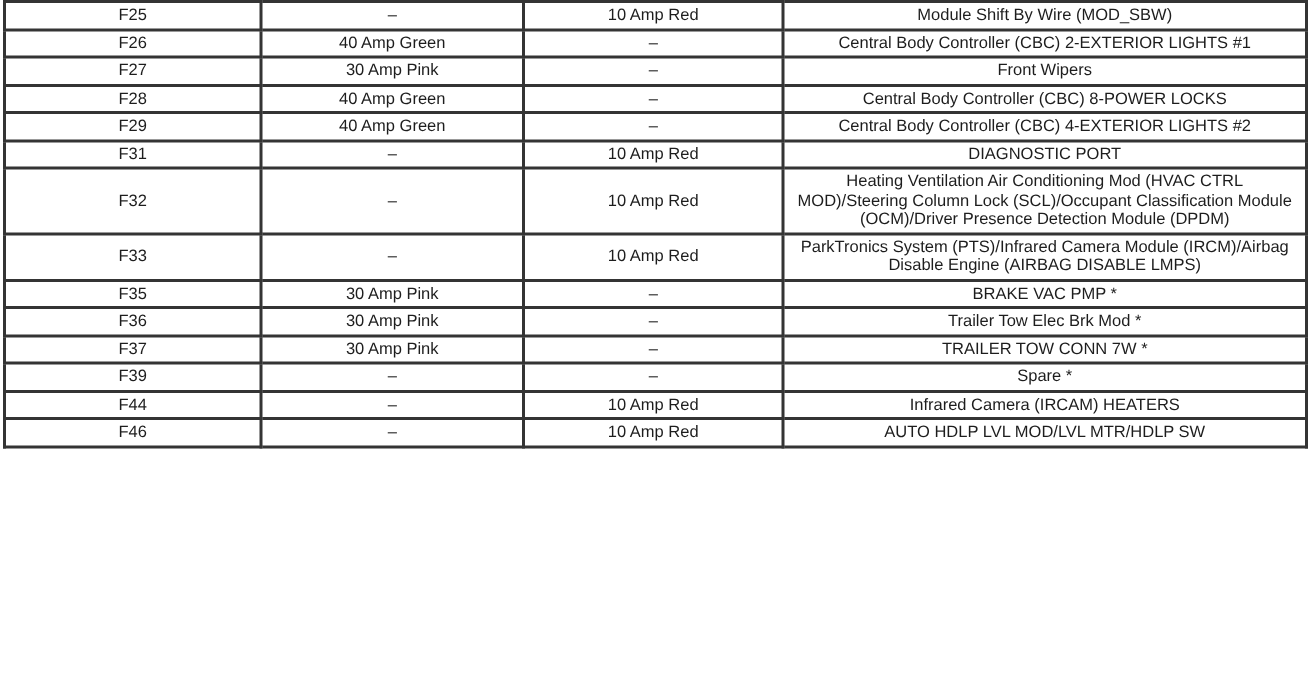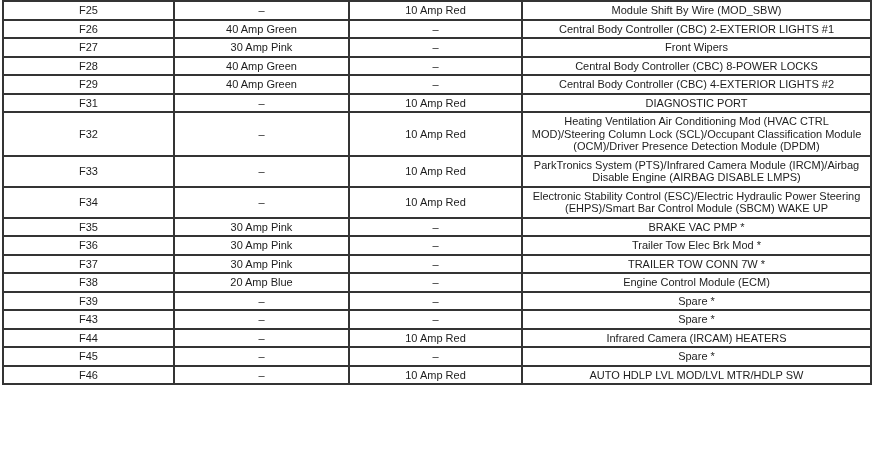--- a/index.html
+++ b/index.html
@@ -102,26 +102,20 @@
     <td>Heating Ventilation Air Conditioning Mod (HVAC CTRL MOD)/Steering Column Lock (SCL)/Occupant Classification Module (OCM)/Driver Presence Detection Module (DPDM)</td>
   </tr>
 
   <tr>
     <td>F33</td>
     <td>–</td>
     <td>10 Amp Red</td>
     <td>ParkTronics System (PTS)/Infrared Camera Module (IRCM)/Airbag Disable Engine (AIRBAG DISABLE LMPS)</td>
   </tr>
 
-  <tr>
-    <td>F34</td>
-    <td>–</td>
-    <td>10 Amp Red</td>
-    <td>Electronic Stability Control (ESC)/Electric Hydraulic Power Steering (EHPS)/Smart Bar Control Module (SBCM) WAKE UP</td>
-  </tr>
 
   <tr>
     <td>F35</td>
     <td>30 Amp Pink</td>
     <td>–</td>
     <td>BRAKE VAC PMP *</td>
   </tr>
 
   <tr>
     <td>F36</td>
@@ -130,57 +124,39 @@
     <td>Trailer Tow Elec Brk Mod *</td>
   </tr>
 
   <tr>
     <td>F37</td>
     <td>30 Amp Pink</td>
     <td>–</td>
     <td>TRAILER TOW CONN 7W *</td>
   </tr>
 
-  <tr>
-    <td>F38</td>
-    <td>20 Amp Blue</td>
-    <td>–</td>
-    <td>Engine Control Module (ECM)</td>
-  </tr>
 
   <tr>
     <td>F39</td>
     <td>–</td>
     <td>–</td>
     <td>Spare *</td>
   </tr>
 
 
 
 
-  <tr>
-    <td>F43</td>
-    <td>–</td>
-    <td>–</td>
-    <td>Spare *</td>
-  </tr>
 
   <tr>
     <td>F44</td>
     <td>–</td>
     <td>10 Amp Red</td>
     <td>Infrared Camera (IRCAM) HEATERS</td>
   </tr>
 
-  <tr>
-    <td>F45</td>
-    <td>–</td>
-    <td>–</td>
-    <td>Spare *</td>
-  </tr>
 
   <tr>
     <td>F46</td>
     <td>–</td>
     <td>10 Amp Red</td>
     <td>AUTO HDLP LVL MOD/LVL MTR/HDLP SW</td>
   </tr>
 </tbody>
 </table>
 

